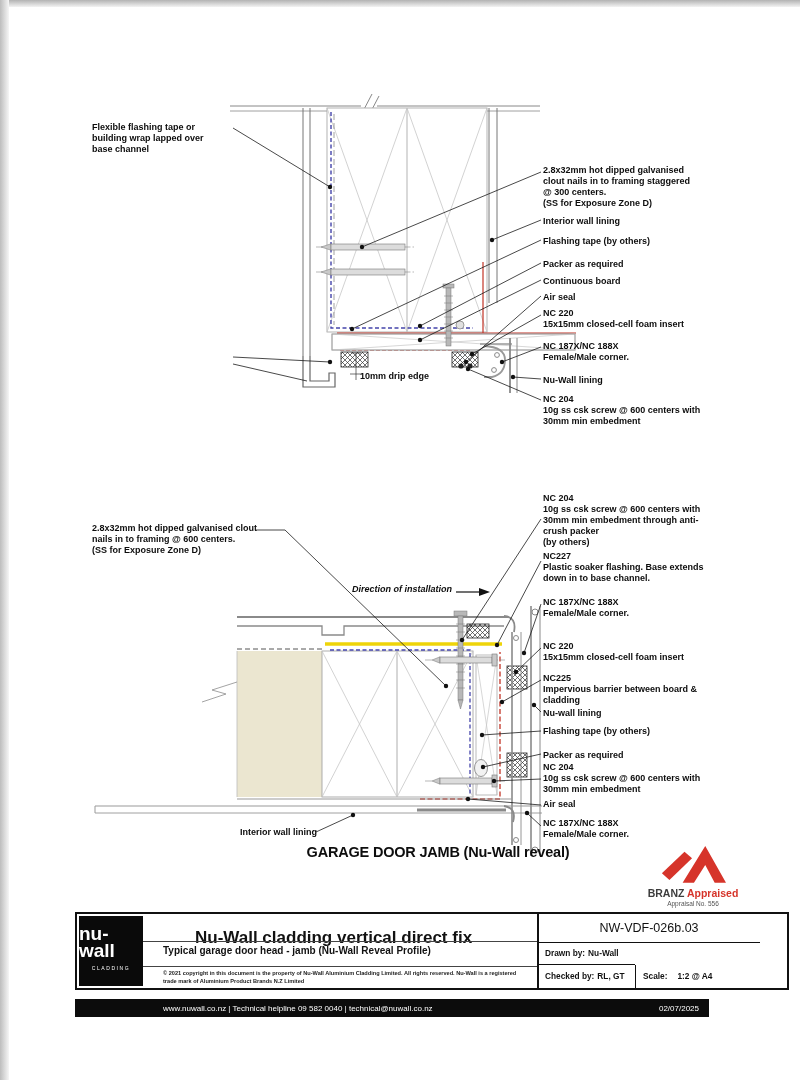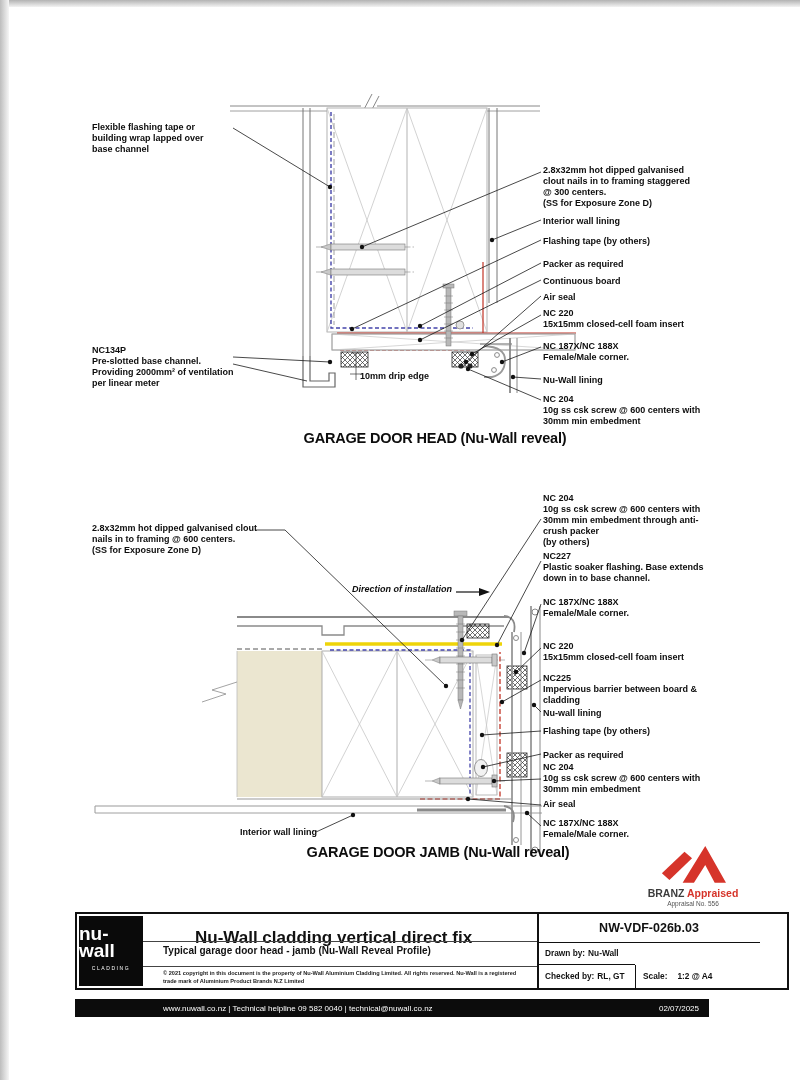--- a/index.html
+++ b/index.html
@@ -28,21 +28,21 @@
   .tb-logo .big{font-size:19px;font-weight:bold;line-height:0.92;text-align:left;
                 padding-left:0;padding-top:9px;}
   .tb-logo .sub{font-size:5px;letter-spacing:1.6px;margin-top:5px;}
   .tb-mid-t1{position:absolute;left:86px;top:14px;font-size:17px;font-weight:bold;padding-left:32px;}
   .tb-mid-t2{position:absolute;left:86px;top:31px;font-size:10px;font-weight:bold;}
   .tb-copy{position:absolute;left:86px;top:56px;width:368px;font-size:5.6px;font-weight:bold;
            line-height:1.35;color:#222;}
   .hline{position:absolute;height:1px;background:#444;}
   .vline{position:absolute;width:1.5px;background:#111;}
   .tb-doc{position:absolute;left:461px;top:0;width:222px;height:28px;border-bottom:1.5px solid #111;
-          text-align:center;font-size:12.5px;font-weight:bold;line-height:28px;}
+          text-align:center;font-size:12.5px;font-weight:normal;line-height:28px;}
   .tb-cell{position:absolute;font-size:8.3px;font-weight:bold;padding-top:6px;padding-left:7px;
            box-sizing:border-box;}
   .c-drawn{left:461px;top:28px;width:97px;height:23px;border-bottom:1px solid #111;}
   .c-date{left:558px;top:28px;width:152px;height:23px;border-bottom:1px solid #111;border-left:1px solid #111;}
   .c-checked{left:461px;top:51px;width:97px;height:23px;}
   .c-scale{left:558px;top:51px;width:152px;height:23px;border-left:1px solid #111;}
   .c-date .val,.c-scale .val{margin-left:10px;}
   .c-drawn .val,.c-checked .val{margin-left:3px;}
   
   .footer{position:absolute;left:75px;top:999px;width:634px;height:18px;background:#0c0c0c;
@@ -281,43 +281,38 @@
         <circle cx="483" cy="767" r="2.2"></circle>
       <circle cx="494" cy="781" r="2.2"></circle>
         <circle cx="468" cy="799" r="2.2"></circle>
       <circle cx="527" cy="813" r="2.2"></circle>
     </g>
   </svg>
 
   <div class="lbl" style="left:92px;top:122px;">Flexible flashing tape or
 building wrap lapped over
 base channel</div>
-  <div class="lbl" style="left:92px;top:345px;">NC134P
-Pre-slotted base channel.
-Providing 2000mm² of ventilation
-per linear meter</div>
   <div class="lbl" style="left:360px;top:371px;text-align:right;">10mm drip edge</div>
   <div class="lbl" style="left:543px;top:165px;">2.8x32mm hot dipped galvanised
 clout nails in to framing staggered
 @ 300 centers.
 (SS for Exposure Zone D)</div>
   <div class="lbl" style="left:543px;top:216px;">Interior wall lining</div>
   <div class="lbl" style="left:543px;top:236px;">Flashing tape (by others)</div>
   <div class="lbl" style="left:543px;top:259px;">Packer as required</div>
   <div class="lbl" style="left:543px;top:276px;">Continuous board</div>
   <div class="lbl" style="left:543px;top:292px;">Air seal</div>
   <div class="lbl" style="left:543px;top:308px;">NC 220
 15x15mm closed-cell foam insert</div>
   <div class="lbl" style="left:543px;top:341px;">NC 187X/NC 188X
 Female/Male corner.</div>
   <div class="lbl" style="left:543px;top:375px;">Nu-Wall lining</div>
   <div class="lbl" style="left:543px;top:394px;">NC 204
 10g ss csk screw @ 600 centers with
 30mm min embedment</div>
-  <div class="sec-title" style="left:240px;top:430px;width:390px;">GARAGE DOOR HEAD (Nu-Wall reveal)</div>
 
   <div class="lbl" style="left:92px;top:523px;">2.8x32mm hot dipped galvanised clout
 nails in to framing @ 600 centers.
 (SS for Exposure Zone D)</div>
   <div class="lbl italic" style="left:352px;top:584px;">Direction of installation</div>
   <div class="lbl" style="left:240px;top:827px;">Interior wall lining</div>
   <div class="lbl" style="left:543px;top:493px;">NC 204
 10g ss csk screw @ 600 centers with
 30mm min embedment through anti-
 crush packer

